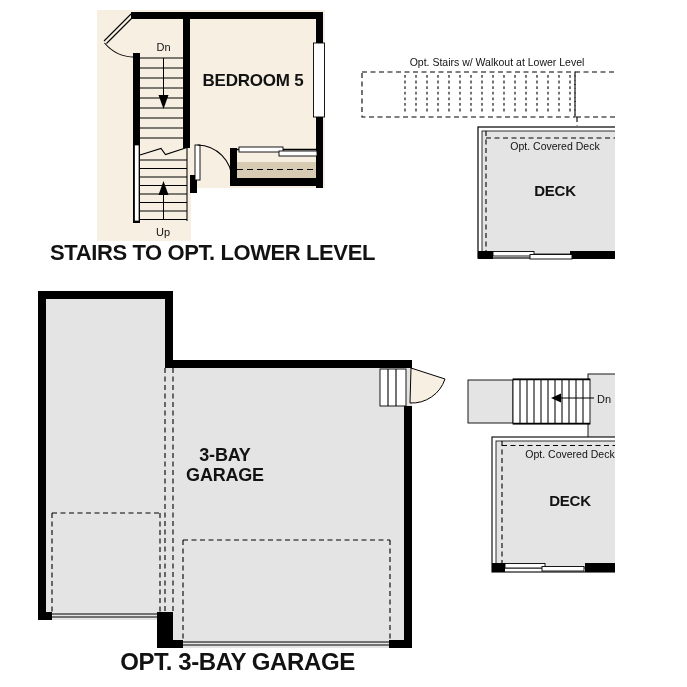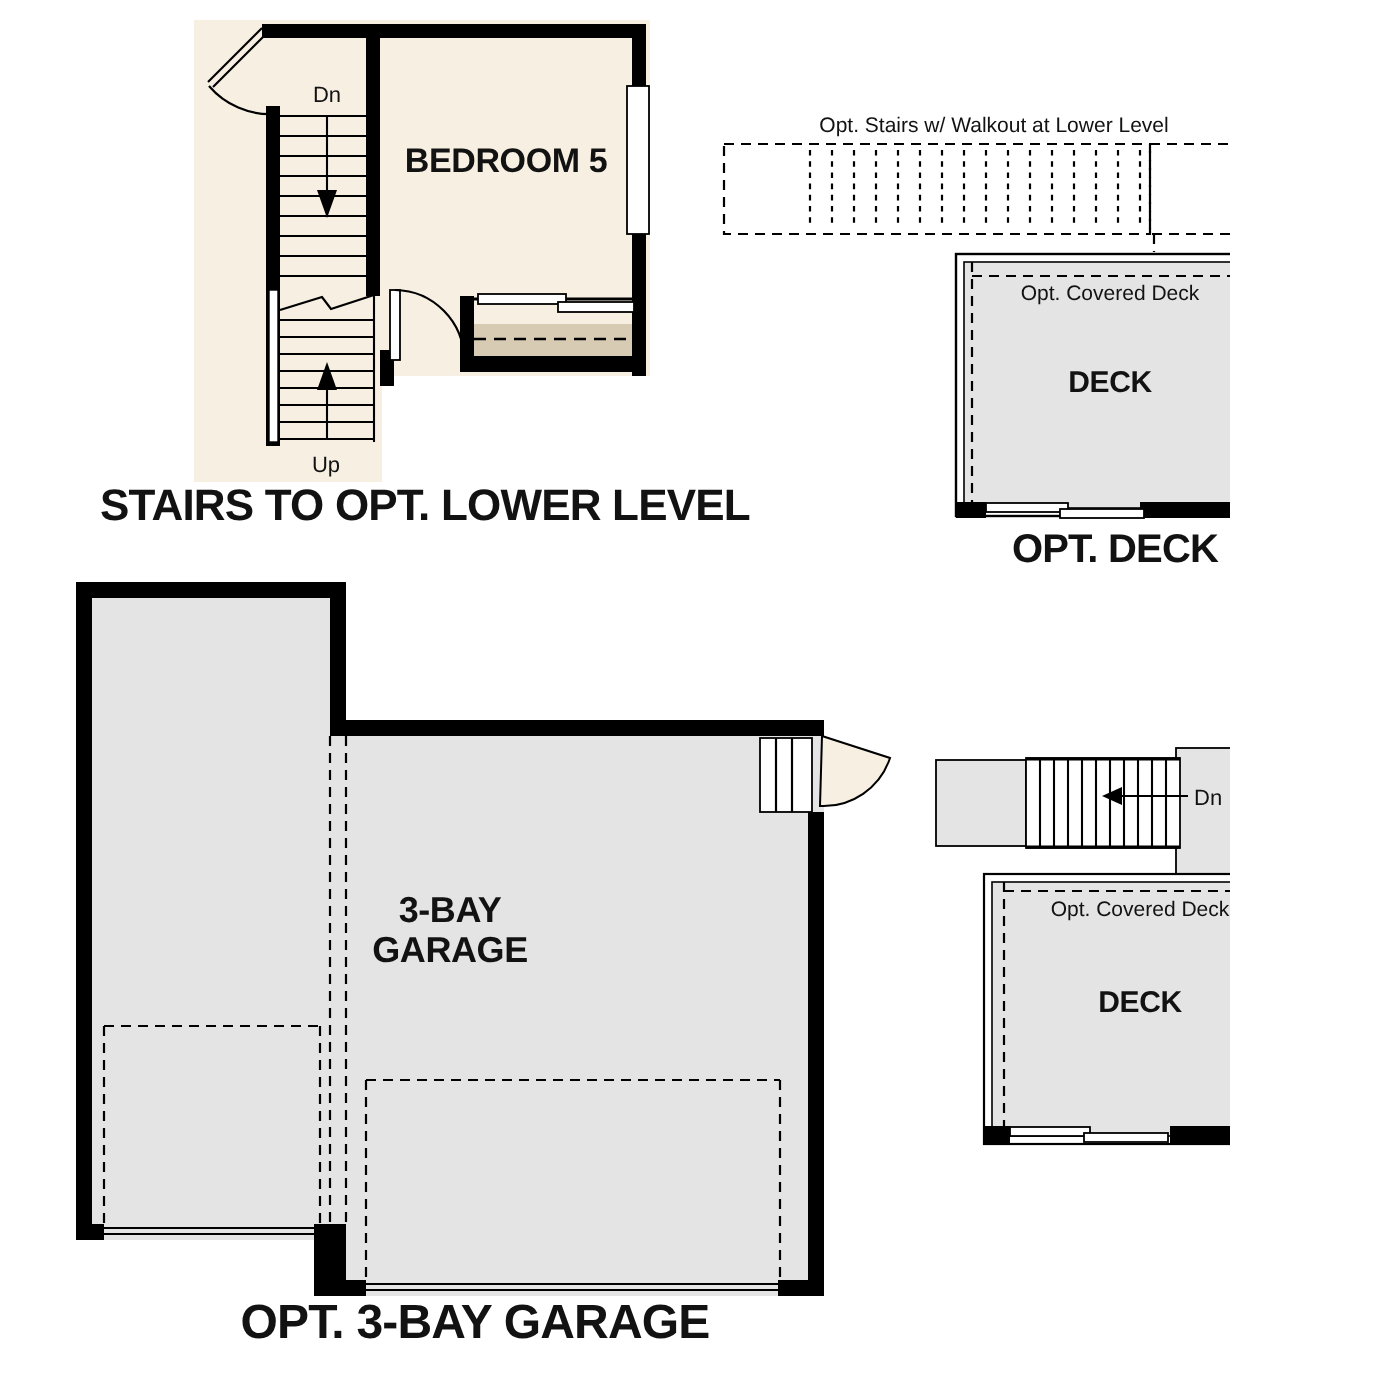--- a/index.html
+++ b/index.html
@@ -143,21 +143,20 @@
     <text class="lblsm" x="205" y="100" text-anchor="middle">Opt. Covered Deck</text>
     <text class="deckl" x="205" y="146" text-anchor="middle">DECK</text>
 
     <g>
       <rect class="wall" x="128" y="201" width="15" height="8"></rect>
       <rect class="wall" x="220" y="201" width="65" height="8"></rect>
       <rect class="whitebox" x="143" y="201.5" width="41" height="4.5"></rect>
       <rect class="whitebox" x="180" y="204.5" width="42" height="4.5"></rect>
     </g>
   </svg>
-  <div class="caption" style="left:450px;top:265px;width:215px;font-size:20px;">OPT. DECK</div>
 
   <svg class="plan" style="left:25px;top:285px;" width="425" height="372" viewBox="0 0 425 372">
     <path d="M13,6 H148 V75 H387 V363 H140 V335 H13 Z" fill="#e4e4e4"></path>
 
     <g>
       <rect class="wall" x="13" y="6" width="135" height="8"></rect>
       <rect class="wall" x="13" y="6" width="8" height="329"></rect>
       <rect class="wall" x="140" y="14" width="8" height="61"></rect>
       <rect class="wall" x="140" y="75" width="247" height="8"></rect>
       <rect class="wall" x="379" y="121" width="8" height="242"></rect>

